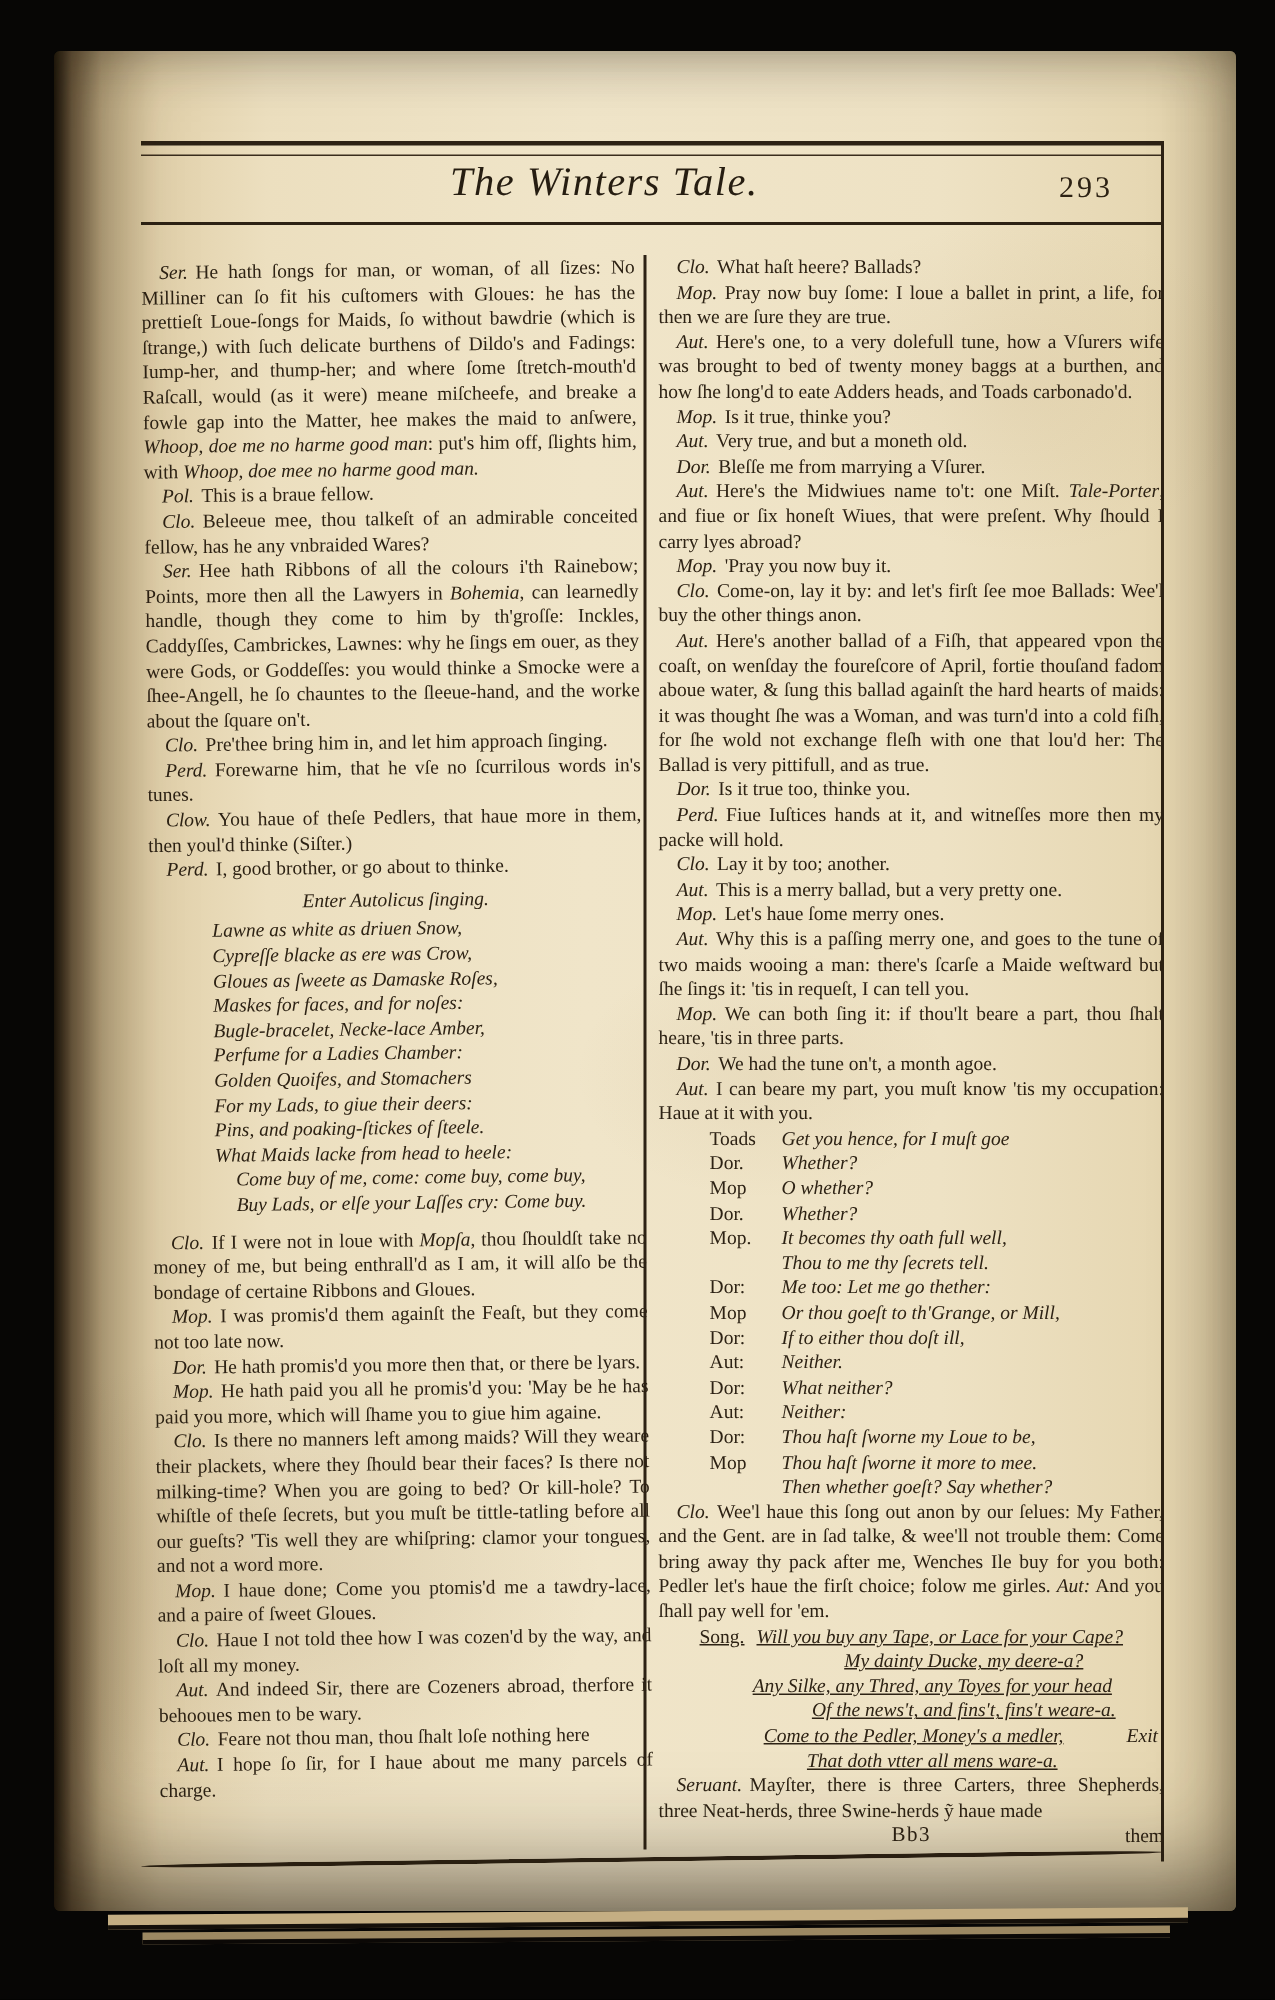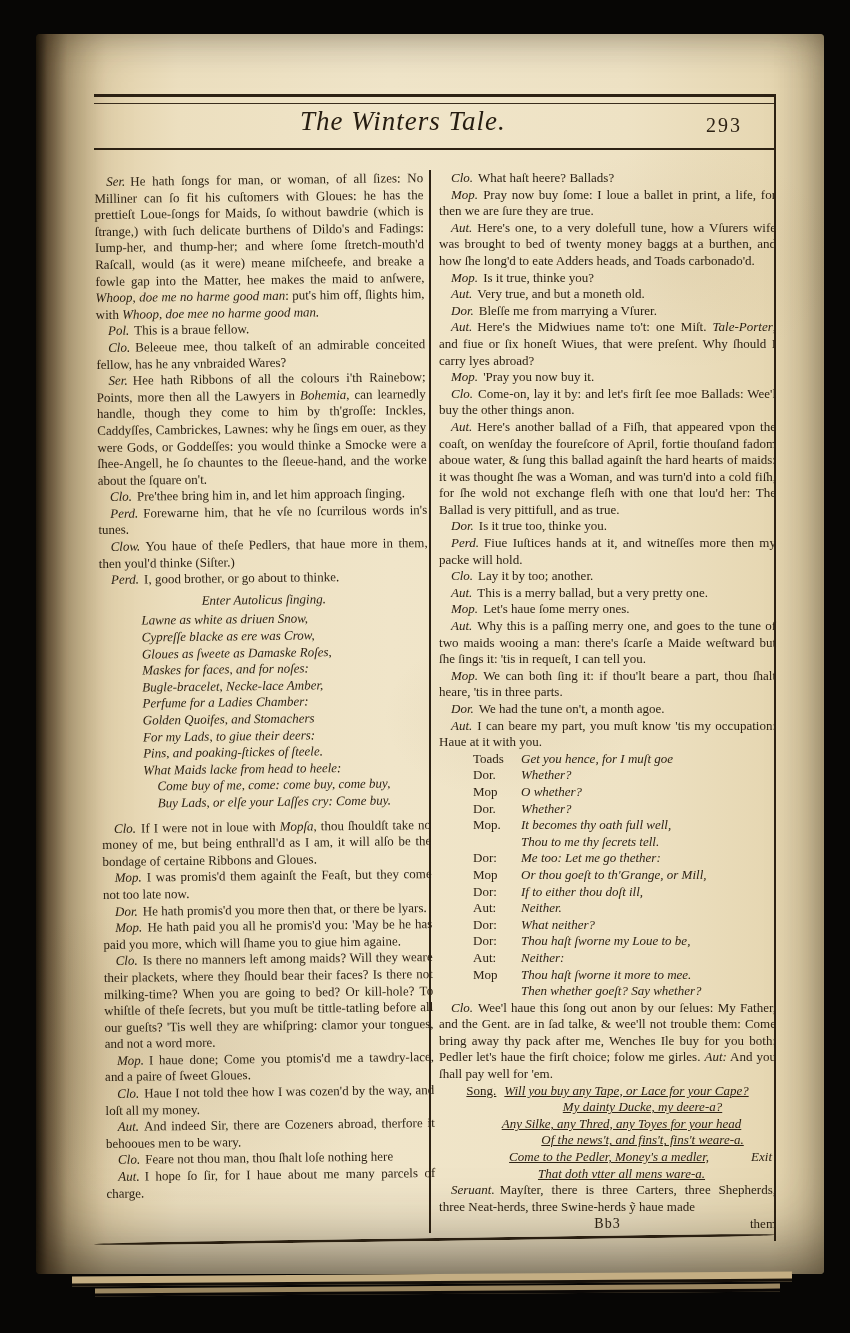--- a/index.html
+++ b/index.html
@@ -125,22 +125,22 @@
               <div class="xrow"><span class="xspk">Dor.</span><span class="xline">Whether?</span></div>
               <div class="xrow"><span class="xspk">Mop</span><span class="xline">O whether?</span></div>
               <div class="xrow"><span class="xspk">Dor.</span><span class="xline">Whether?</span></div>
               <div class="xrow"><span class="xspk">Mop.</span><span class="xline">It becomes thy oath full well,</span></div>
               <div class="xrow"><span class="xspk"></span><span class="xline">Thou to me thy ſecrets tell.</span></div>
               <div class="xrow"><span class="xspk">Dor:</span><span class="xline">Me too: Let me go thether:</span></div>
               <div class="xrow"><span class="xspk">Mop</span><span class="xline">Or thou goeſt to th'Grange, or Mill,</span></div>
               <div class="xrow"><span class="xspk">Dor:</span><span class="xline">If to either thou doſt ill,</span></div>
               <div class="xrow"><span class="xspk">Aut:</span><span class="xline">Neither.</span></div>
               <div class="xrow"><span class="xspk">Dor:</span><span class="xline">What neither?</span></div>
+              <div class="xrow"><span class="xspk">Aut:</span><span class="xline">Neither:</span></div>
               <div class="xrow"><span class="xspk">Dor:</span><span class="xline">Thou haſt ſworne my Loue to be,</span></div>
-              <div class="xrow"><span class="xspk">Aut:</span><span class="xline">Neither:</span></div>
               <div class="xrow"><span class="xspk">Mop</span><span class="xline">Thou haſt ſworne it more to mee.</span></div>
               <div class="xrow"><span class="xspk"></span><span class="xline">Then whether goeſt? Say whether?</span></div>
             </div>
             <p class="speech"><span class="spk">Clo.</span>Wee'l haue this ſong out anon by our ſelues: My Father, and the Gent. are in ſad talke, &amp; wee'll not trouble them: Come bring away thy pack after me, Wenches Ile buy for you both: Pedler let's haue the firſt choice; folow me girles.  <i>Aut:</i> And you ſhall pay well for 'em.</p>
             <div class="song2">
               <div class="s2row"><span class="slabel">Song.</span>Will you buy any Tape, or Lace for your Cape?</div>
               <div class="s2row s2-2">My dainty Ducke, my deere-a?</div>
               <div class="s2row s2-1">Any Silke, any Thred, any Toyes for your head</div>
               <div class="s2row s2-2">Of the news't, and fins't, fins't weare-a.</div>
               <div class="s2row s2-1"><span class="exit">Exit</span>Come to the Pedler, Money's a medler,</div>

